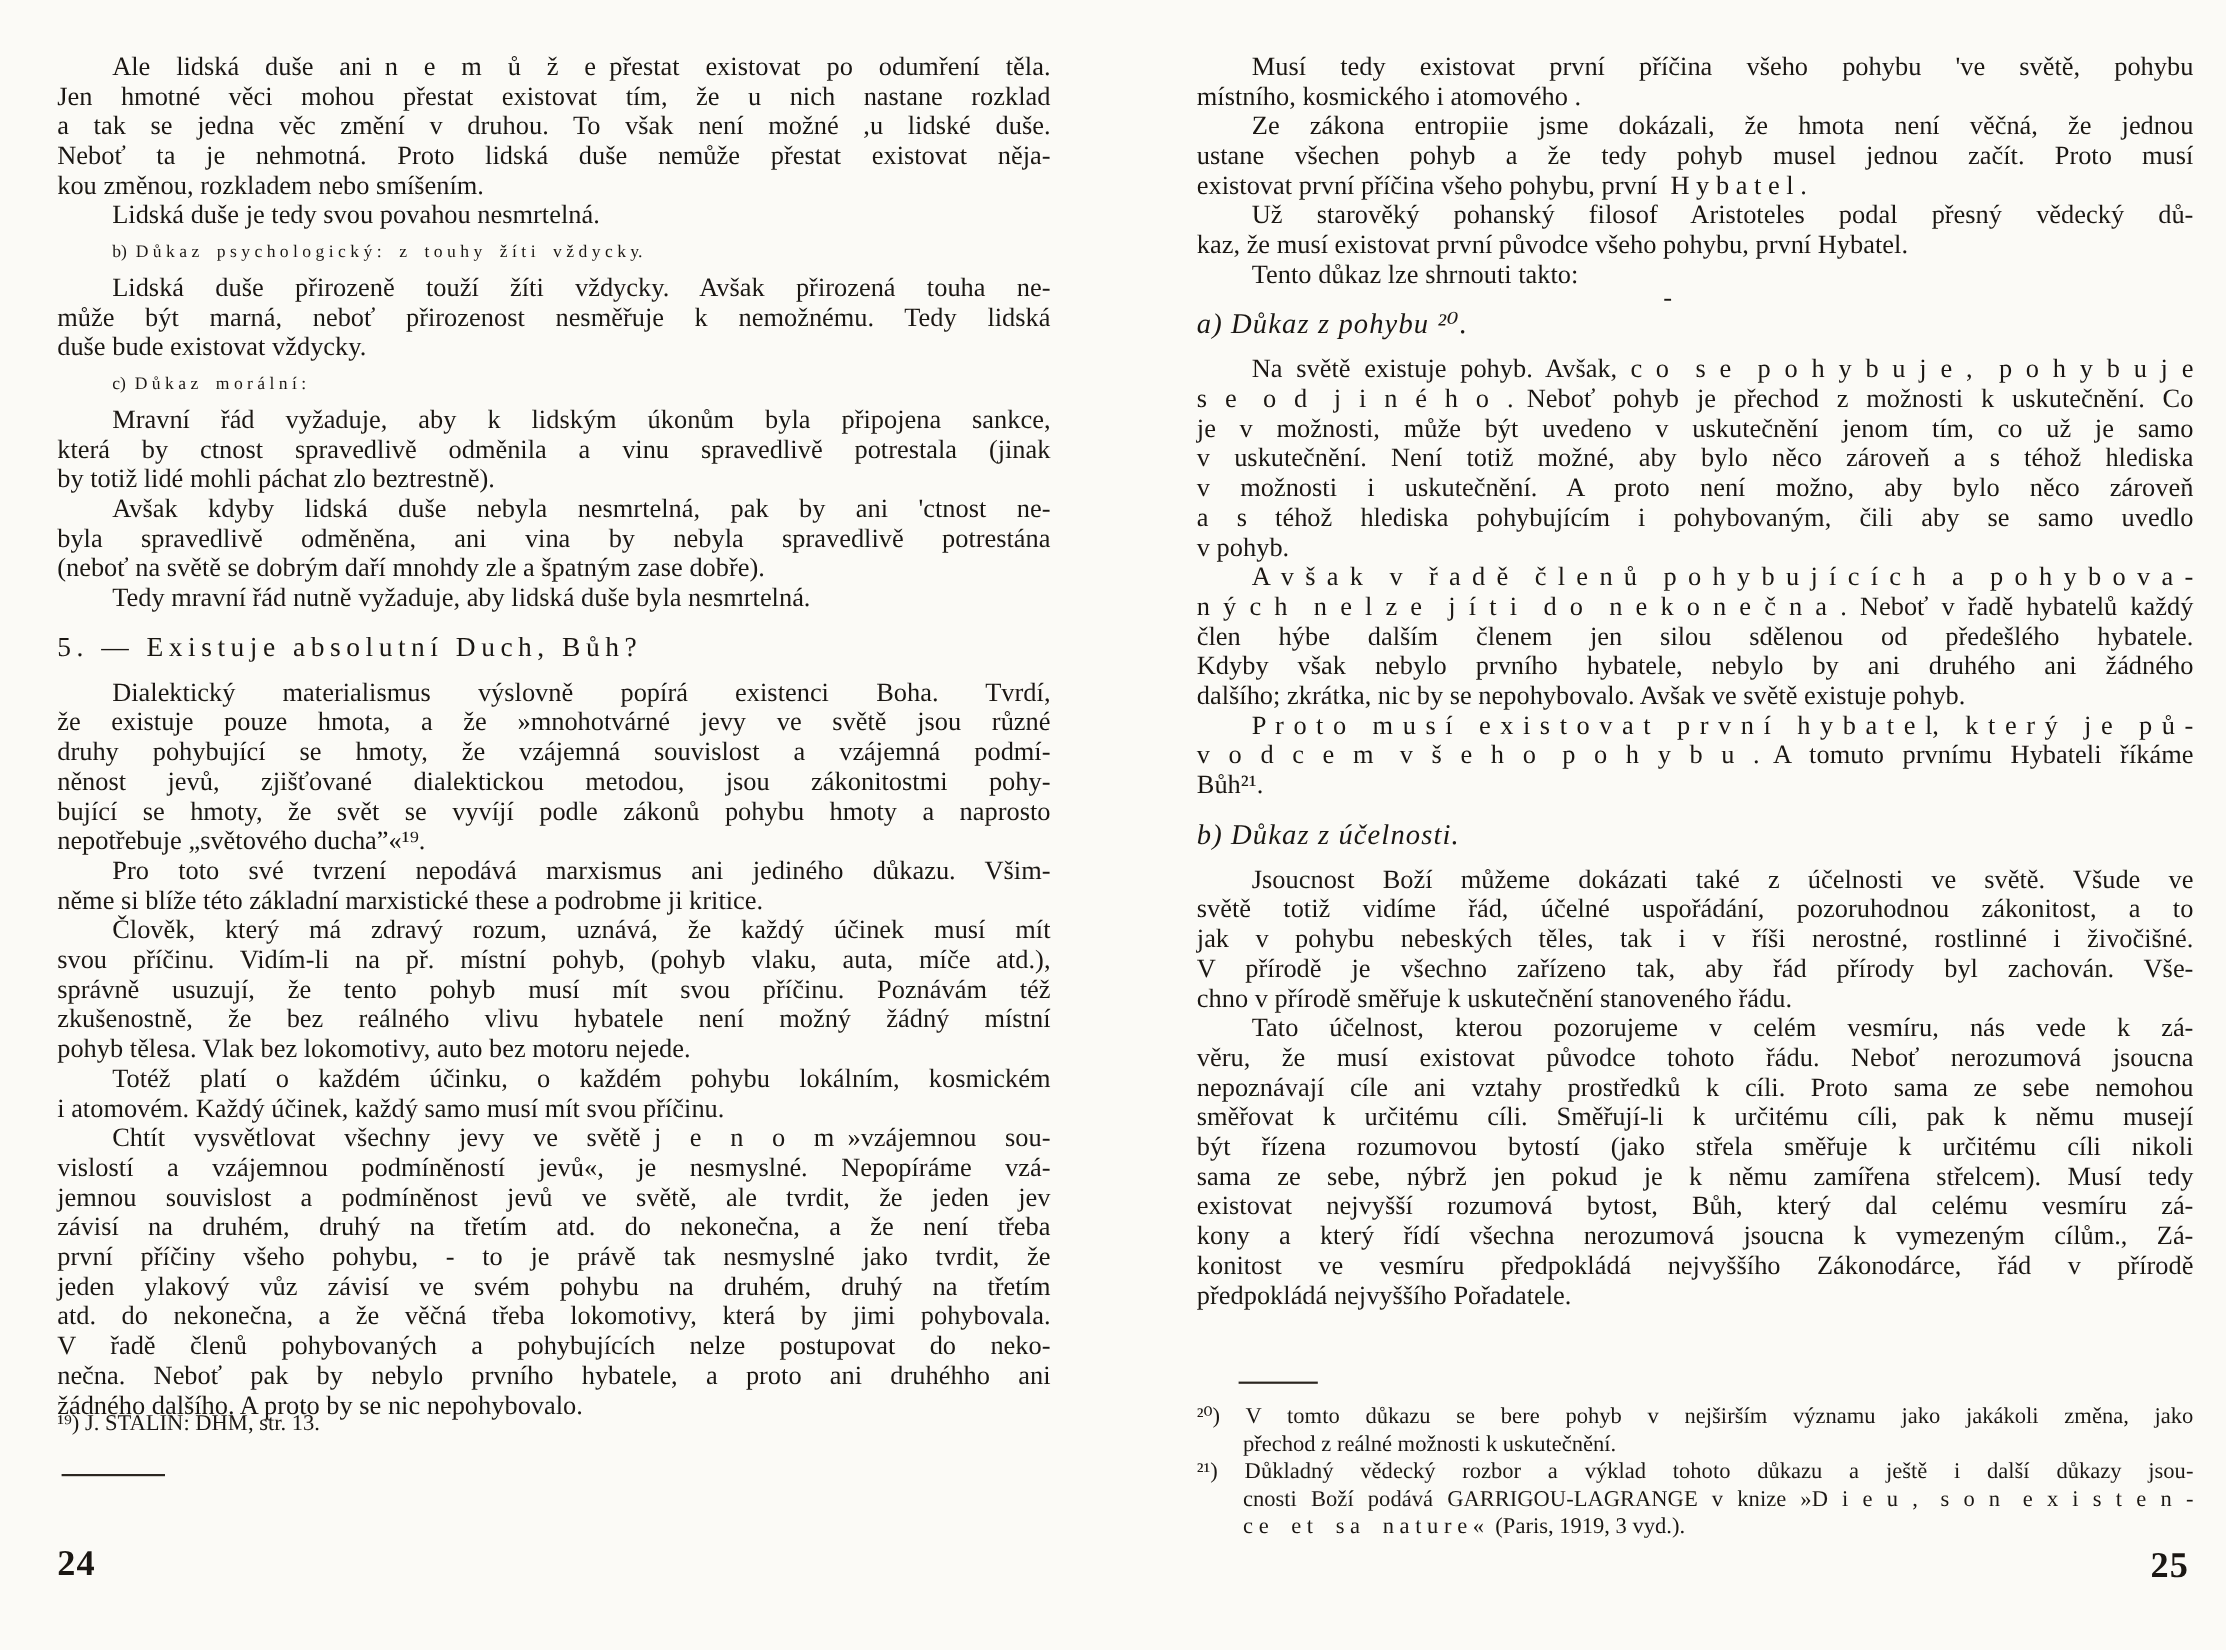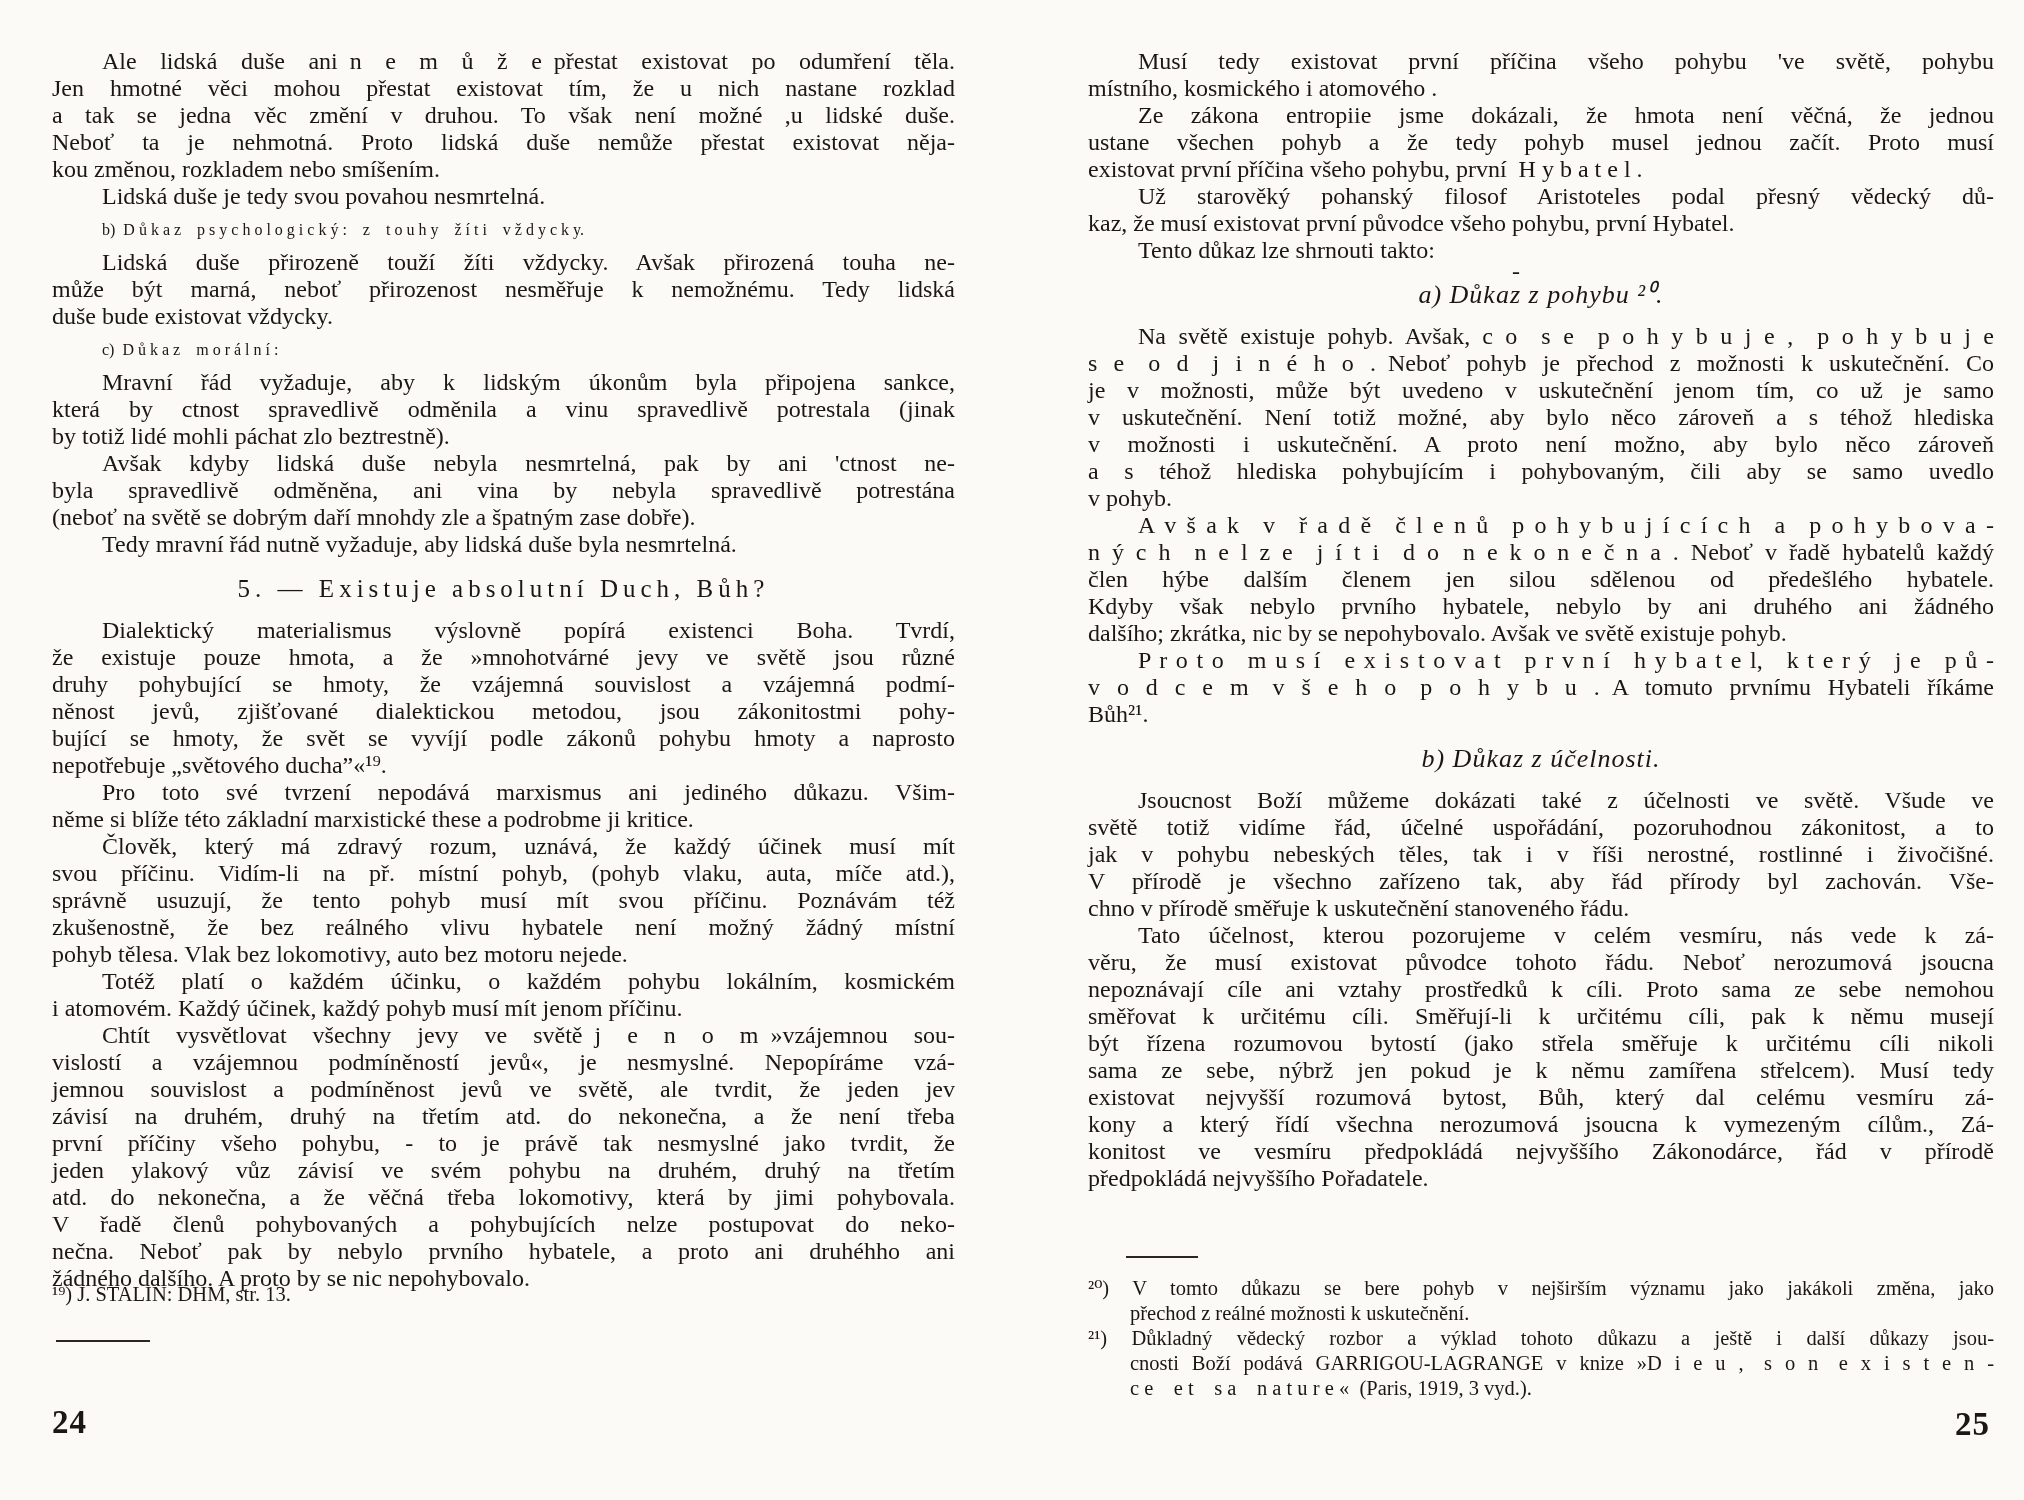--- a/index.html
+++ b/index.html
@@ -22,21 +22,21 @@
     white-space:normal;
   }
   .line.last{text-align-last:left;}
   .line.indent{text-indent:50px;}
   .subhead{
     font-size:16px;line-height:27px;
     text-indent:50px;margin:6px 0 6px;
   }
   .heading{
     font-size:25px;line-height:31px;
-    text-align:center;margin:15px 0 13px;font-family:Liberation Serif, serif;
+    margin:15px 0 13px;
   }
   .heading.spaced{letter-spacing:5px;}
   .heading.italic{font-style:italic;font-size:26px;letter-spacing:1px;}
   .fn-rule{position:absolute;height:2px;background:#2b2620;}
   #page-left .fn-rule{top:1340px;left:4px;width:94px;}
   #page-right .fn-rule{top:1256px;left:38px;width:72px;}
   .footnotes{position:absolute;left:0;right:0;}
   #page-left .footnotes{top:1282px;}
   #page-right .footnotes{top:1276px;}
   .fn-line{
@@ -100,21 +100,21 @@
       </div>
       <div class="para">
         <div class="line indent">Člověk, který má zdravý rozum, uznává, že každý účinek musí mít</div>
         <div class="line">svou příčinu. Vidím-li na př. místní pohyb, (pohyb vlaku, auta, míče atd.),</div>
         <div class="line">správně usuzují, že tento pohyb musí mít svou příčinu. Poznávám též</div>
         <div class="line">zkušenostně, že bez reálného vlivu hybatele není možný žádný místní</div>
         <div class="line last">pohyb tělesa. Vlak bez lokomotivy, auto bez motoru nejede.</div>
       </div>
       <div class="para">
         <div class="line indent">Totéž platí o každém účinku, o každém pohybu lokálním, kosmickém</div>
-        <div class="line last">i atomovém. Každý účinek, každý pohyb musí mít jenom příčinu.</div>
+        <div class="line last">i atomovém. Každý účinek, každý samo musí mít svou příčinu.</div>
       </div>
       <div class="para">
         <div class="line indent">Chtít vysvětlovat všechny jevy ve světě j e n o m »vzájemnou sou-</div>
         <div class="line">vislostí a vzájemnou podmíněností jevů«, je nesmyslné. Nepopíráme vzá-</div>
         <div class="line">jemnou souvislost a podmíněnost jevů ve světě, ale tvrdit, že jeden jev</div>
         <div class="line">závisí na druhém, druhý na třetím atd. do nekonečna, a že není třeba</div>
         <div class="line">první příčiny všeho pohybu, - to je právě tak nesmyslné jako tvrdit, že</div>
         <div class="line">jeden ylakový vůz závisí ve svém pohybu na druhém, druhý na třetím</div>
         <div class="line">atd. do nekonečna, a že věčná třeba lokomotivy, která by jimi pohybovala.</div>
         <div class="line">V řadě členů pohybovaných a pohybujících nelze postupovat do neko-</div>

